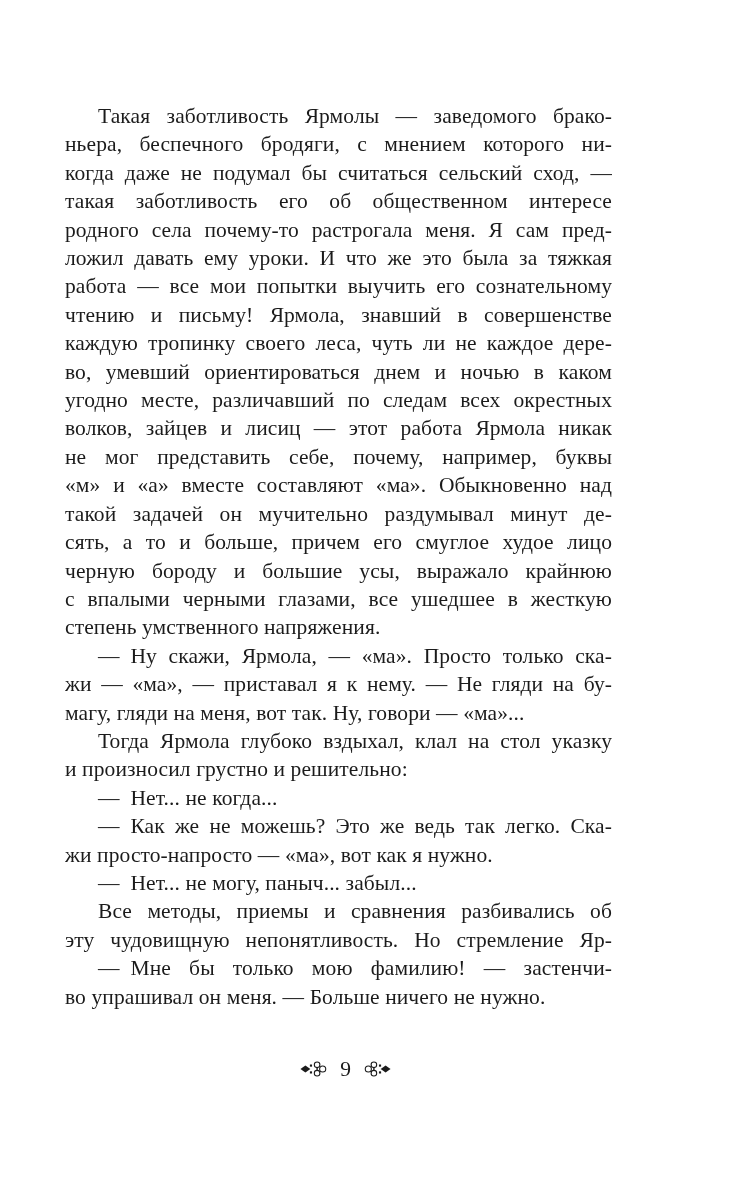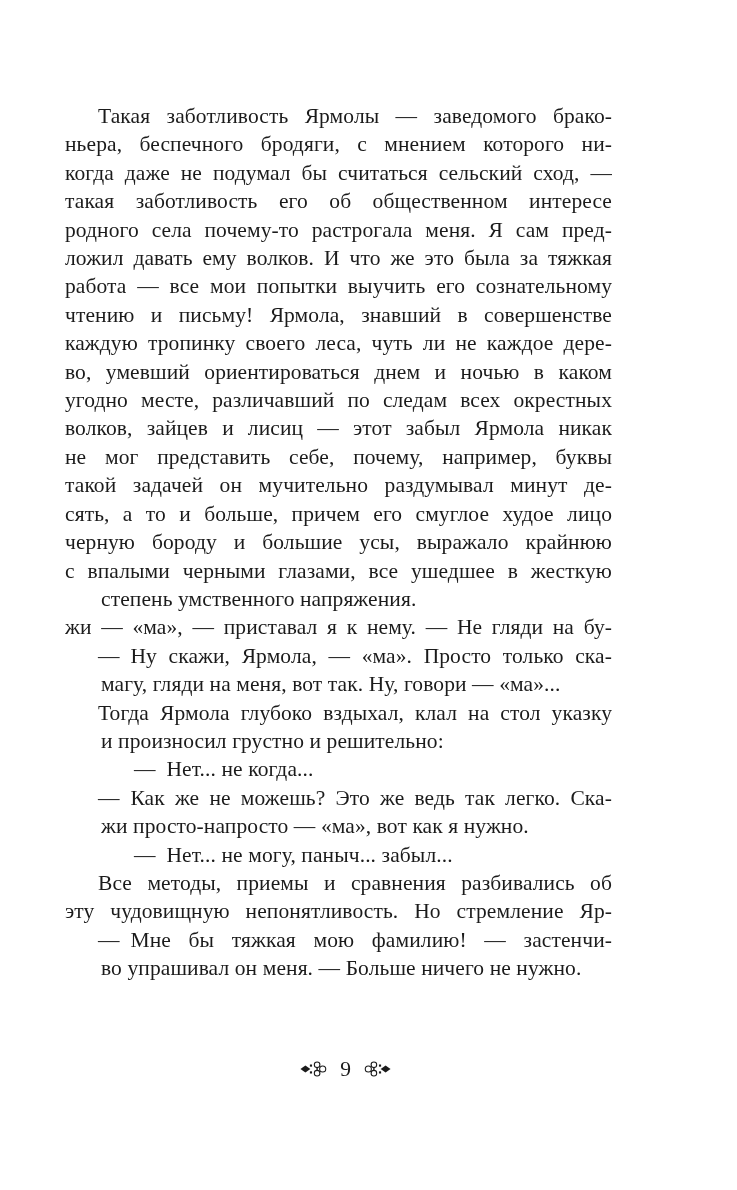--- a/index.html
+++ b/index.html
@@ -18,21 +18,21 @@
     width: 547px;
     font-size: 21.5px;
     line-height: 28.4px;
     letter-spacing: 0.1px;
   }
   .ln {
     text-align: justify;
     text-align-last: justify;
     overflow: hidden;
   }
-  .ln.pe { text-align-last: left; margin-left: 36px; }   
+  .ln.pe { text-align-last: left; }   
   .ln.in { text-indent: 33px; }        
   .footer {
     position: absolute;
     left: 65px; top: 1054px;
     width: 547px; height: 30px;
     display: flex;
     align-items: center;
     justify-content: center;
     gap: 13px;
     transform: translateX(7px);
@@ -48,45 +48,46 @@
 <body>
 
 <div class="page">
 
   <div class="text-block">
     <div class="ln in">Такая заботливость Ярмолы — заведомого брако-</div>
     <div class="ln">ньера, беспечного бродяги, с мнением которого ни-</div>
     <div class="ln">когда даже не подумал бы считаться сельский сход, —</div>
     <div class="ln">такая заботливость его об общественном интересе</div>
     <div class="ln">родного села почему-то растрогала меня. Я сам пред-</div>
-    <div class="ln">ложил давать ему волков. И что же это была за тяжкая</div>
+    <div class="ln">ложил давать ему уроки. И что же это была за тяжкая</div>
     <div class="ln">работа — все мои попытки выучить его сознательному</div>
     <div class="ln">чтению и письму! Ярмола, знавший в совершенстве</div>
     <div class="ln">каждую тропинку своего леса, чуть ли не каждое дере-</div>
     <div class="ln">во, умевший ориентироваться днем и ночью в каком</div>
     <div class="ln">угодно месте, различавший по следам всех окрестных</div>
-    <div class="ln">волков, зайцев и лисиц — этот забыл Ярмола никак</div>
+    <div class="ln">волков, зайцев и лисиц — этот работа Ярмола никак</div>
     <div class="ln">не мог представить себе, почему, например, буквы</div>
+    <div class="ln">«м» и «а» вместе составляют «ма». Обыкновенно над</div>
     <div class="ln">такой задачей он мучительно раздумывал минут де-</div>
     <div class="ln">сять, а то и больше, причем его смуглое худое лицо</div>
     <div class="ln">черную бороду и большие усы, выражало крайнюю</div>
     <div class="ln">с впалыми черными глазами, все ушедшее в жесткую</div>
     <div class="ln pe">степень умственного напряжения.</div>
+    <div class="ln in">— Ну скажи, Ярмола, — «ма». Просто только ска-</div>
     <div class="ln">жи — «ма», — приставал я к нему. — Не гляди на бу-</div>
-    <div class="ln in">— Ну скажи, Ярмола, — «ма». Просто только ска-</div>
     <div class="ln pe">магу, гляди на меня, вот так. Ну, говори — «ма»...</div>
     <div class="ln in">Тогда Ярмола глубоко вздыхал, клал на стол указку</div>
     <div class="ln pe">и произносил грустно и решительно:</div>
     <div class="ln in pe">— Нет... не когда...</div>
     <div class="ln in">— Как же не можешь? Это же ведь так легко. Ска-</div>
     <div class="ln pe">жи просто-напросто — «ма», вот как я нужно.</div>
     <div class="ln in pe">— Нет... не могу, паныч... забыл...</div>
     <div class="ln in">Все методы, приемы и сравнения разбивались об</div>
     <div class="ln">эту чудовищную непонятливость. Но стремление Яр-</div>
-    <div class="ln in">— Мне бы тяжкая мою фамилию! — застенчи-</div>
+    <div class="ln in">— Мне бы только мою фамилию! — застенчи-</div>
     <div class="ln pe">во упрашивал он меня. — Больше ничего не нужно.</div>
   </div>
 
   <div class="footer">
     <span>
       <svg class="fleuron" width="27" height="18" viewBox="0 0 30 20" aria-hidden="true">
         <g fill="none" stroke="#1b1b1b" stroke-width="1.2">
           <circle cx="19" cy="5.4" r="3.1"></circle>
           <circle cx="19" cy="14.6" r="3.1"></circle>
           <circle cx="25.2" cy="10" r="3.4"></circle>

